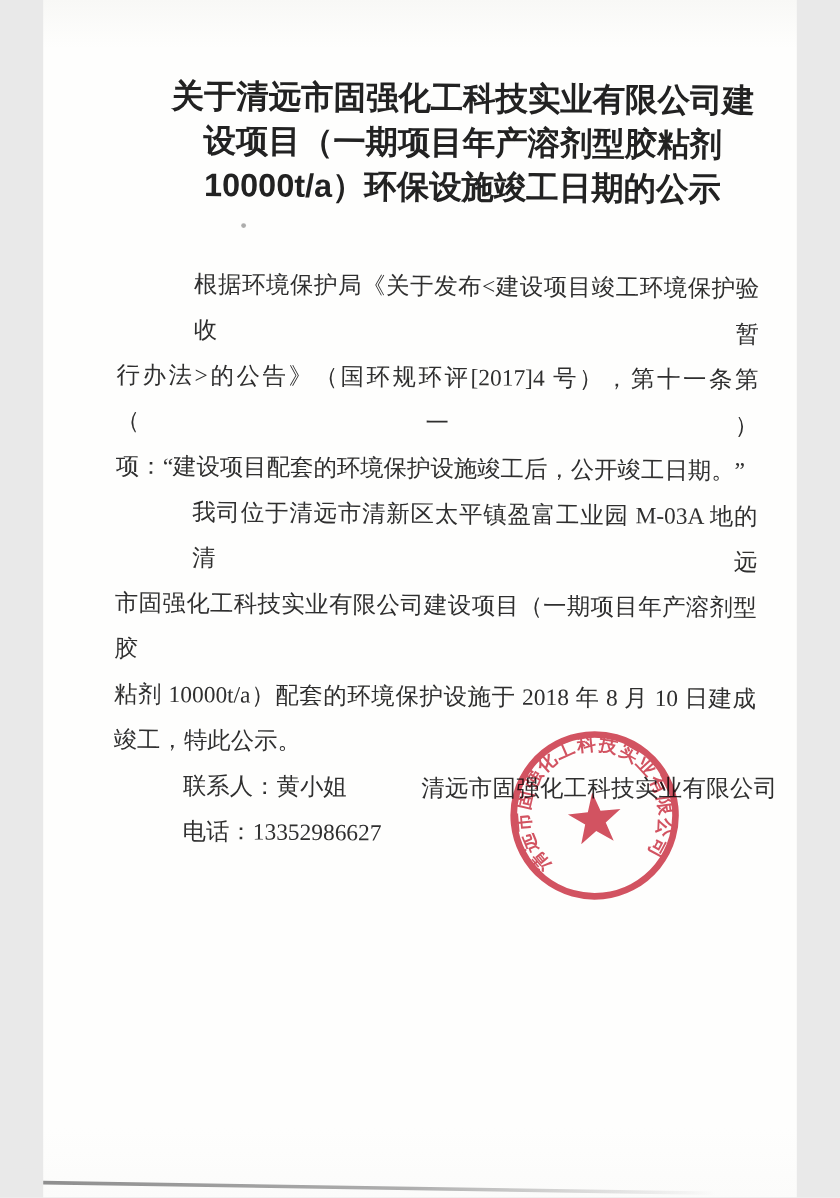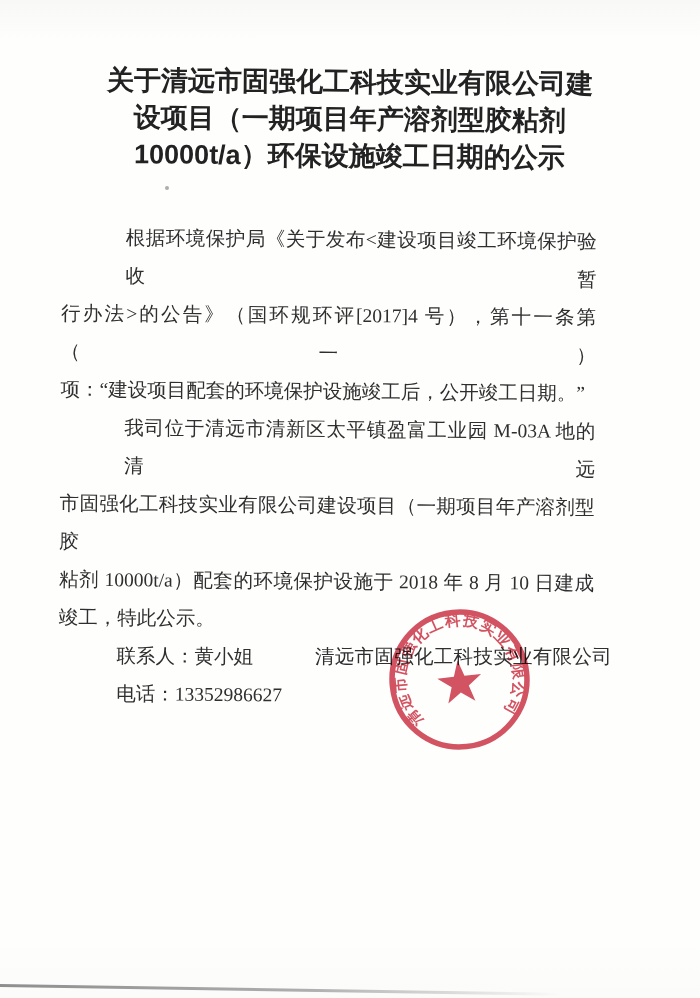--- a/index.html
+++ b/index.html
@@ -1,17 +1,17 @@
 <!DOCTYPE html>
 <html style="--seal: #cd3b4c;"><head>
 <meta charset="utf-8">
 <style>
   html,body { margin:0; padding:0; background:#e9e9e9; }
   .page {
-    position:relative; width:700px; height:998px; margin:0 auto;
+    position:relative; width:628px; height:998px; margin:0 auto;
     background:linear-gradient(180deg,#f8f8f6 0px,#fefefd 40px,#fefefd 940px,#fbfbfa 998px);
     overflow:hidden;
     font-family:"Liberation Serif", serif;
     color:#2e2e2e;
   }
   .tilt { position:absolute; inset:0; transform:rotate(0.45deg); transform-origin:100px 80px; }
   .title {
     position:absolute; top:62px; left:0; width:700px; margin:0;
     text-align:center; font-family:"Liberation Sans", sans-serif;
     font-weight:700; font-size:27px; line-height:37px; color:#222; letter-spacing:0px;

